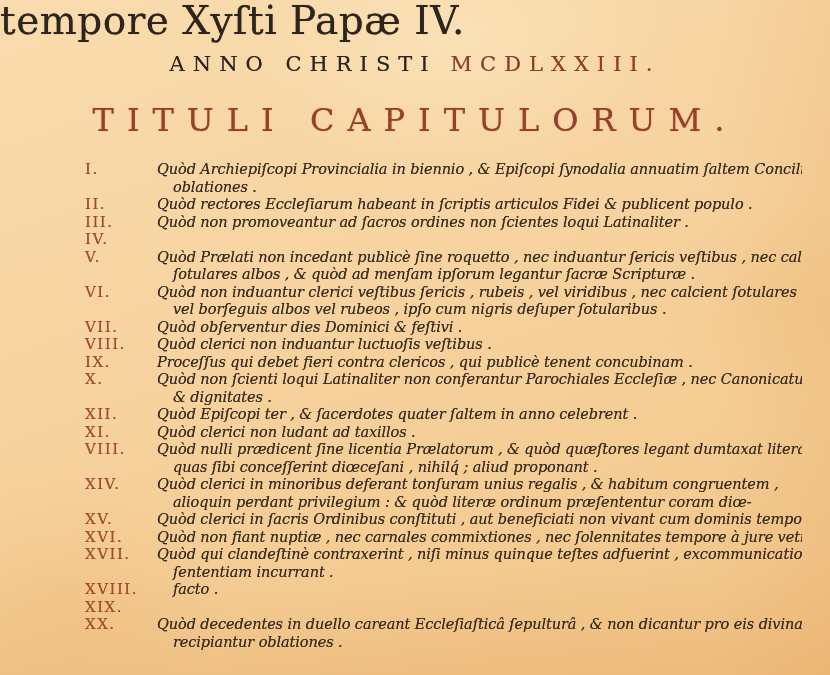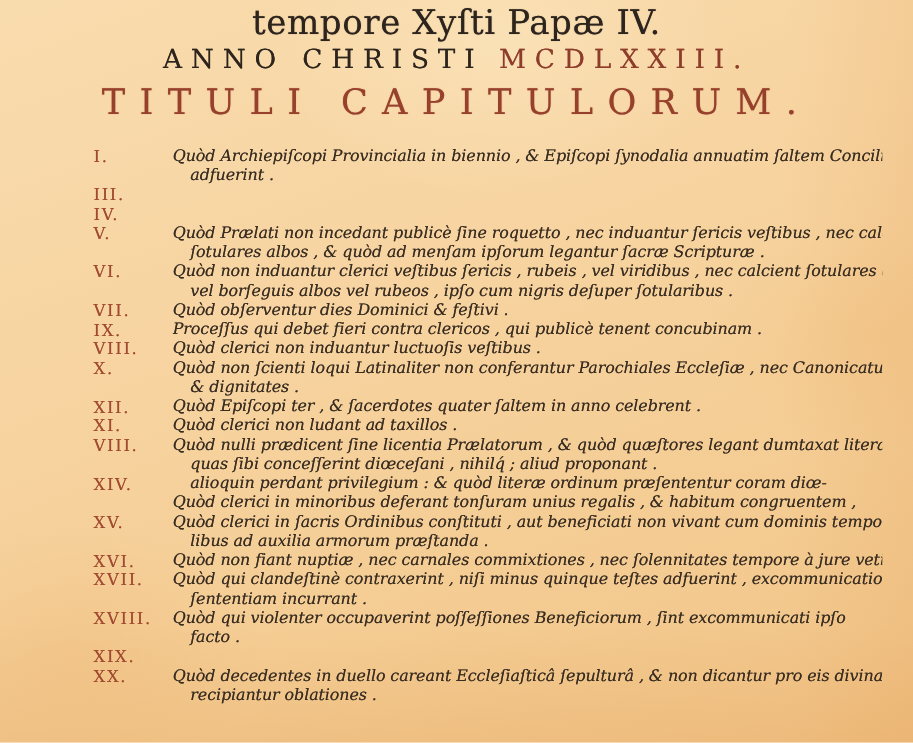--- a/index.html
+++ b/index.html
@@ -16,41 +16,41 @@
       radial-gradient(240px 170px at 8% 88%, rgba(232,168,96,0.20), rgba(232,168,96,0) 70%),
       radial-gradient(220px 150px at 96% 45%, rgba(236,178,106,0.22), rgba(236,178,106,0) 70%),
       linear-gradient(to left, rgba(228,160,88,0.18), rgba(228,160,88,0) 14%),
       linear-gradient(to top, rgba(226,158,86,0.22), rgba(226,158,86,0) 16%),
       linear-gradient(160deg, #f9dcae 0%, #f7d4a1 38%, #f4cc93 72%, #f0c285 100%);
   }
 
   .h1 {
     margin: 0;
     padding-top: 1px;
-    text-align: center;
-    font-size: 31px;
+    font-size: 39px;
     line-height: 40px;
     color: #2c241d;
     text-shadow: 0 0 0.7px rgba(44,36,29,0.75);
     letter-spacing: 0.5px;
   }
 
   .h2 {
+    margin-top: 10px;
     text-align: center;
-    font-size: 24px;
+    font-size: 21px;
     line-height: 26px;
     letter-spacing: 8px;
     color: #2c241d;
     text-shadow: 0 0 0.6px rgba(44,36,29,0.7);
   }
   .h2 .gap { display: inline-block; width: 14px; }
   .h2 .year { color: #8f3d2b; text-shadow: 0 0 0.6px rgba(143,61,43,0.7); }
 
   .h3 {
-    margin-top: 8px;
+    margin-top: 25px;
     text-align: center;
     font-size: 32px;
     line-height: 36px;
     letter-spacing: 13px;
     color: #97412c;
     text-shadow: 0 0 0.8px rgba(151,65,44,0.7);
     white-space: nowrap;
   }
 
   .chapters { margin-top: 23px; }
@@ -95,25 +95,34 @@
     <span>ANNO CHRISTI</span><span class="gap"></span><span class="year">MCDLXXIII.</span>
   </div>
 
   <div class="h3">TITULI CAPITULORUM.</div>
 
   <div class="chapters">
       <div class="chapter-row">
         <div class="num">I.</div>
         <div class="txt">
           <div class="line">Quòd Archiepiſcopi Provincialia in biennio , &amp; Epiſcopi ſynodalia annuatim ſaltem Concilia</div>
-          <div class="line cont">adfuerint .</div>
+          <div class="line cont">oblationes .</div>
+        </div>
+      </div>
+      <div class="chapter-row">
+        <div class="num">II.</div>
+        <div class="txt">
+          <div class="line">Quòd rectores Eccleſiarum habeant in ſcriptis articulos Fidei &amp; publicent populo .</div>
         </div>
       </div>
       <div class="chapter-row">
         <div class="num">III.</div>
+        <div class="txt">
+          <div class="line">Quòd non promoveantur ad ſacros ordines non ſcientes loqui Latinaliter .</div>
+        </div>
       </div>
       <div class="chapter-row">
         <div class="num">IV.</div>
       </div>
       <div class="chapter-row">
         <div class="num">V.</div>
         <div class="txt">
           <div class="line">Quòd Prælati non incedant publicè ſine roquetto , nec induantur ſericis veſtibus , nec calcient</div>
           <div class="line cont">ſotulares albos , &amp; quòd ad menſam ipſorum legantur ſacræ Scripturæ .</div>
         </div>
@@ -125,29 +134,29 @@
           <div class="line cont">vel borſeguis albos vel rubeos , ipſo cum nigris deſuper ſotularibus .</div>
         </div>
       </div>
       <div class="chapter-row">
         <div class="num">VII.</div>
         <div class="txt">
           <div class="line">Quòd obſerventur dies Dominici &amp; feſtivi .</div>
         </div>
       </div>
       <div class="chapter-row">
+        <div class="num">VIII.</div>
+        <div class="txt">
+          <div class="line">Quòd clerici non induantur luctuoſis veſtibus .</div>
+        </div>
+      </div>
+      <div class="chapter-row">
         <div class="num">IX.</div>
         <div class="txt">
           <div class="line">Proceſſus qui debet fieri contra clericos , qui publicè tenent concubinam .</div>
-        </div>
-      </div>
-      <div class="chapter-row">
-        <div class="num">VIII.</div>
-        <div class="txt">
-          <div class="line">Quòd clerici non induantur luctuoſis veſtibus .</div>
         </div>
       </div>
       <div class="chapter-row">
         <div class="num">X.</div>
         <div class="txt">
           <div class="line">Quòd non ſcienti loqui Latinaliter non conferantur Parochiales Eccleſiæ , nec Canonicatus</div>
           <div class="line cont">&amp; dignitates .</div>
         </div>
       </div>
       <div class="chapter-row">
@@ -165,48 +174,46 @@
       <div class="chapter-row">
         <div class="num">VIII.</div>
         <div class="txt">
           <div class="line">Quòd nulli prædicent ſine licentia Prælatorum , &amp; quòd quæſtores legant dumtaxat literas ,</div>
           <div class="line cont">quas ſibi conceſſerint diœceſani , nihilq́ ; aliud proponant .</div>
         </div>
       </div>
       <div class="chapter-row">
         <div class="num">XIV.</div>
         <div class="txt">
+          <div class="line">Quòd clerici in minoribus deferant tonſuram unius regalis , &amp; habitum congruentem ,</div>
           <div class="line cont">alioquin perdant privilegium : &amp; quòd literæ ordinum præſententur coram diœ-</div>
-          <div class="line">Quòd clerici in minoribus deferant tonſuram unius regalis , &amp; habitum congruentem ,</div>
         </div>
       </div>
       <div class="chapter-row">
         <div class="num">XV.</div>
         <div class="txt">
           <div class="line">Quòd clerici in ſacris Ordinibus conſtituti , aut beneficiati non vivant cum dominis tempora-</div>
-          <div class="line cont">libus ad auxilia armorum præſtanda .</div>
         </div>
       </div>
       <div class="chapter-row">
         <div class="num">XVI.</div>
         <div class="txt">
           <div class="line">Quòd non fiant nuptiæ , nec carnales commixtiones , nec ſolennitates tempore à jure vetito .</div>
         </div>
       </div>
       <div class="chapter-row">
         <div class="num">XVII.</div>
         <div class="txt">
           <div class="line">Quòd qui clandeſtinè contraxerint , niſi minus quinque teſtes adfuerint , excommunicationis</div>
           <div class="line cont">ſententiam incurrant .</div>
         </div>
       </div>
       <div class="chapter-row">
         <div class="num">XVIII.</div>
         <div class="txt">
-          <div class="line">Quòd qui violenter occupaverint poſſeſſiones Beneficiorum , ſint excommunicati ipſo</div>
           <div class="line cont">facto .</div>
         </div>
       </div>
       <div class="chapter-row">
         <div class="num">XIX.</div>
       </div>
       <div class="chapter-row">
         <div class="num">XX.</div>
         <div class="txt">
           <div class="line">Quòd decedentes in duello careant Eccleſiaſticâ ſepulturâ , &amp; non dicantur pro eis divina , nec</div>

